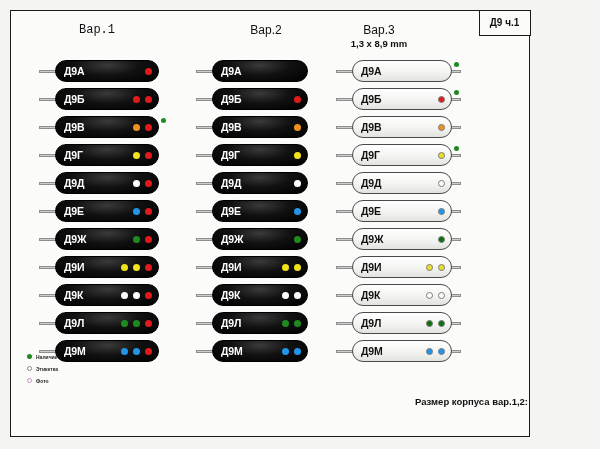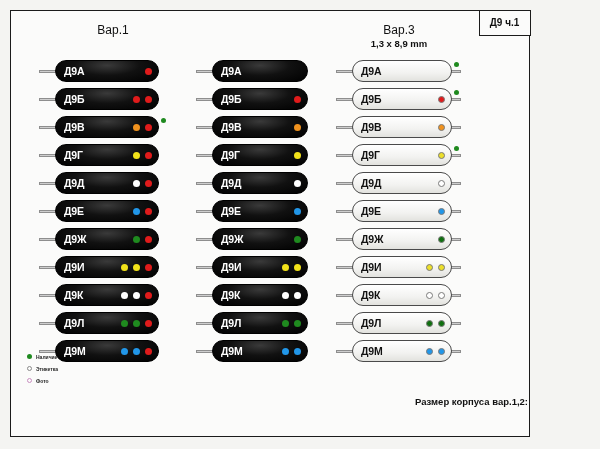--- a/index.html
+++ b/index.html
@@ -28,23 +28,23 @@
   }
   
   .col-head{
     position:absolute;top:12px;
     text-align:center;
     font-size:12px;color:#111;
     width:140px;
   }
   .col-head .t{display:block;}
   .col-head .sub{display:block;font-size:9.5px;font-weight:bold;margin-top:1px;}
-  #head1{left:32px;}
+  #head1{left:16px;font-family:Liberation Mono, monospace;}
   #head2{left:185px;}
-  #head3{left:318px;}
+  #head3{left:298px;}
   
   #grid{position:absolute;left:0;top:46px;width:100%;}
   .row{position:relative;height:28px;}
   .cell{position:absolute;top:0;height:28px;}
   .c1{left:28px;}
   .c2{left:185px;}
   .c3{left:325px;}
   
   .part{position:relative;height:28px;}
   .lead{
@@ -113,20 +113,24 @@
 <body>
 
 <div id="sheet">
 
   <div id="badge">Д9 ч.1</div>
 
   <div id="head1" class="col-head">
     <span class="t">Вар.1</span>
     <span class="sub"></span>
   </div>
+  <div id="head2" class="col-head">
+    <span class="t">Вар.2</span>
+    <span class="sub"></span>
+  </div>
   <div id="head3" class="col-head">
     <span class="t">Вар.3</span>
     <span class="sub">1,3 x 8,9 mm</span>
   </div>
 
   <div id="grid">
       <div class="row">
         <div class="cell c1">
           <div class="part" style="width: 120px;">
             <span class="lead l"></span>

